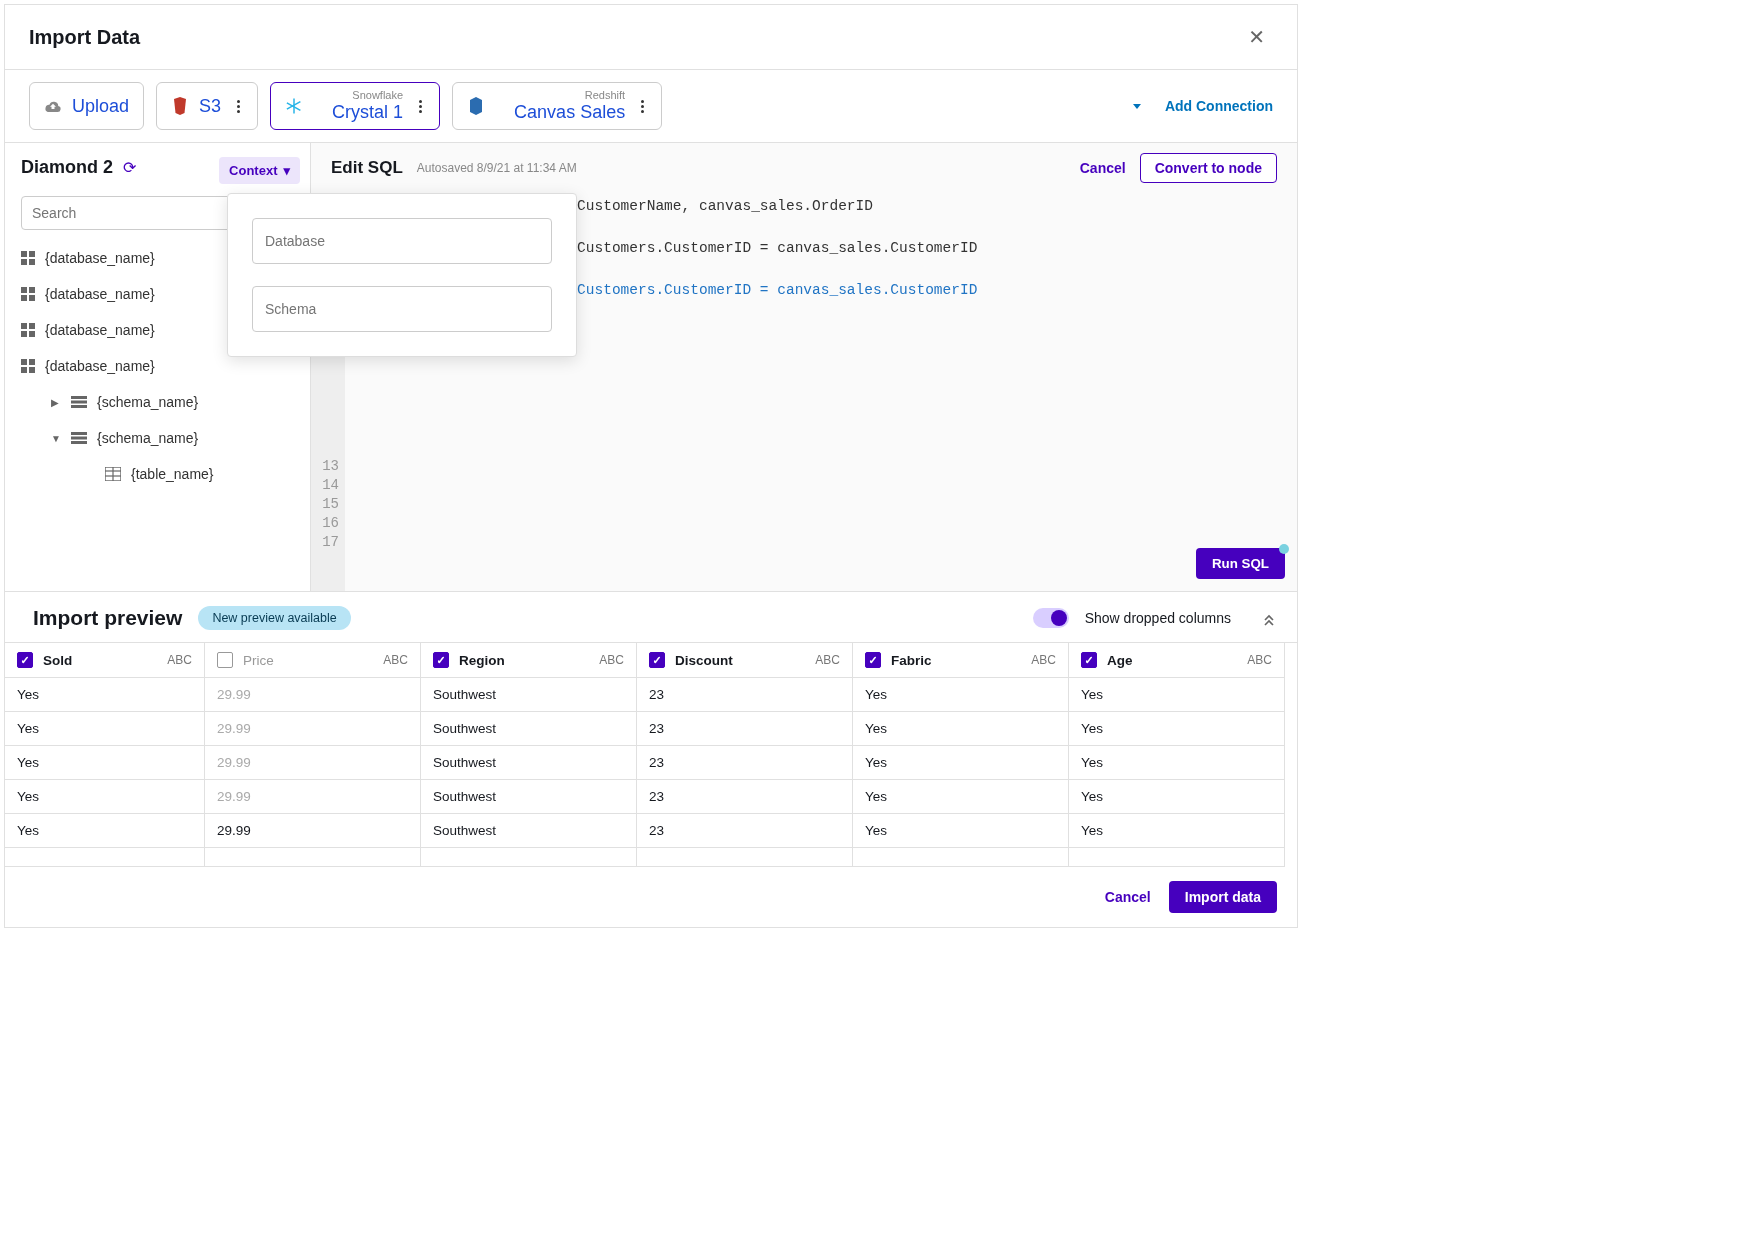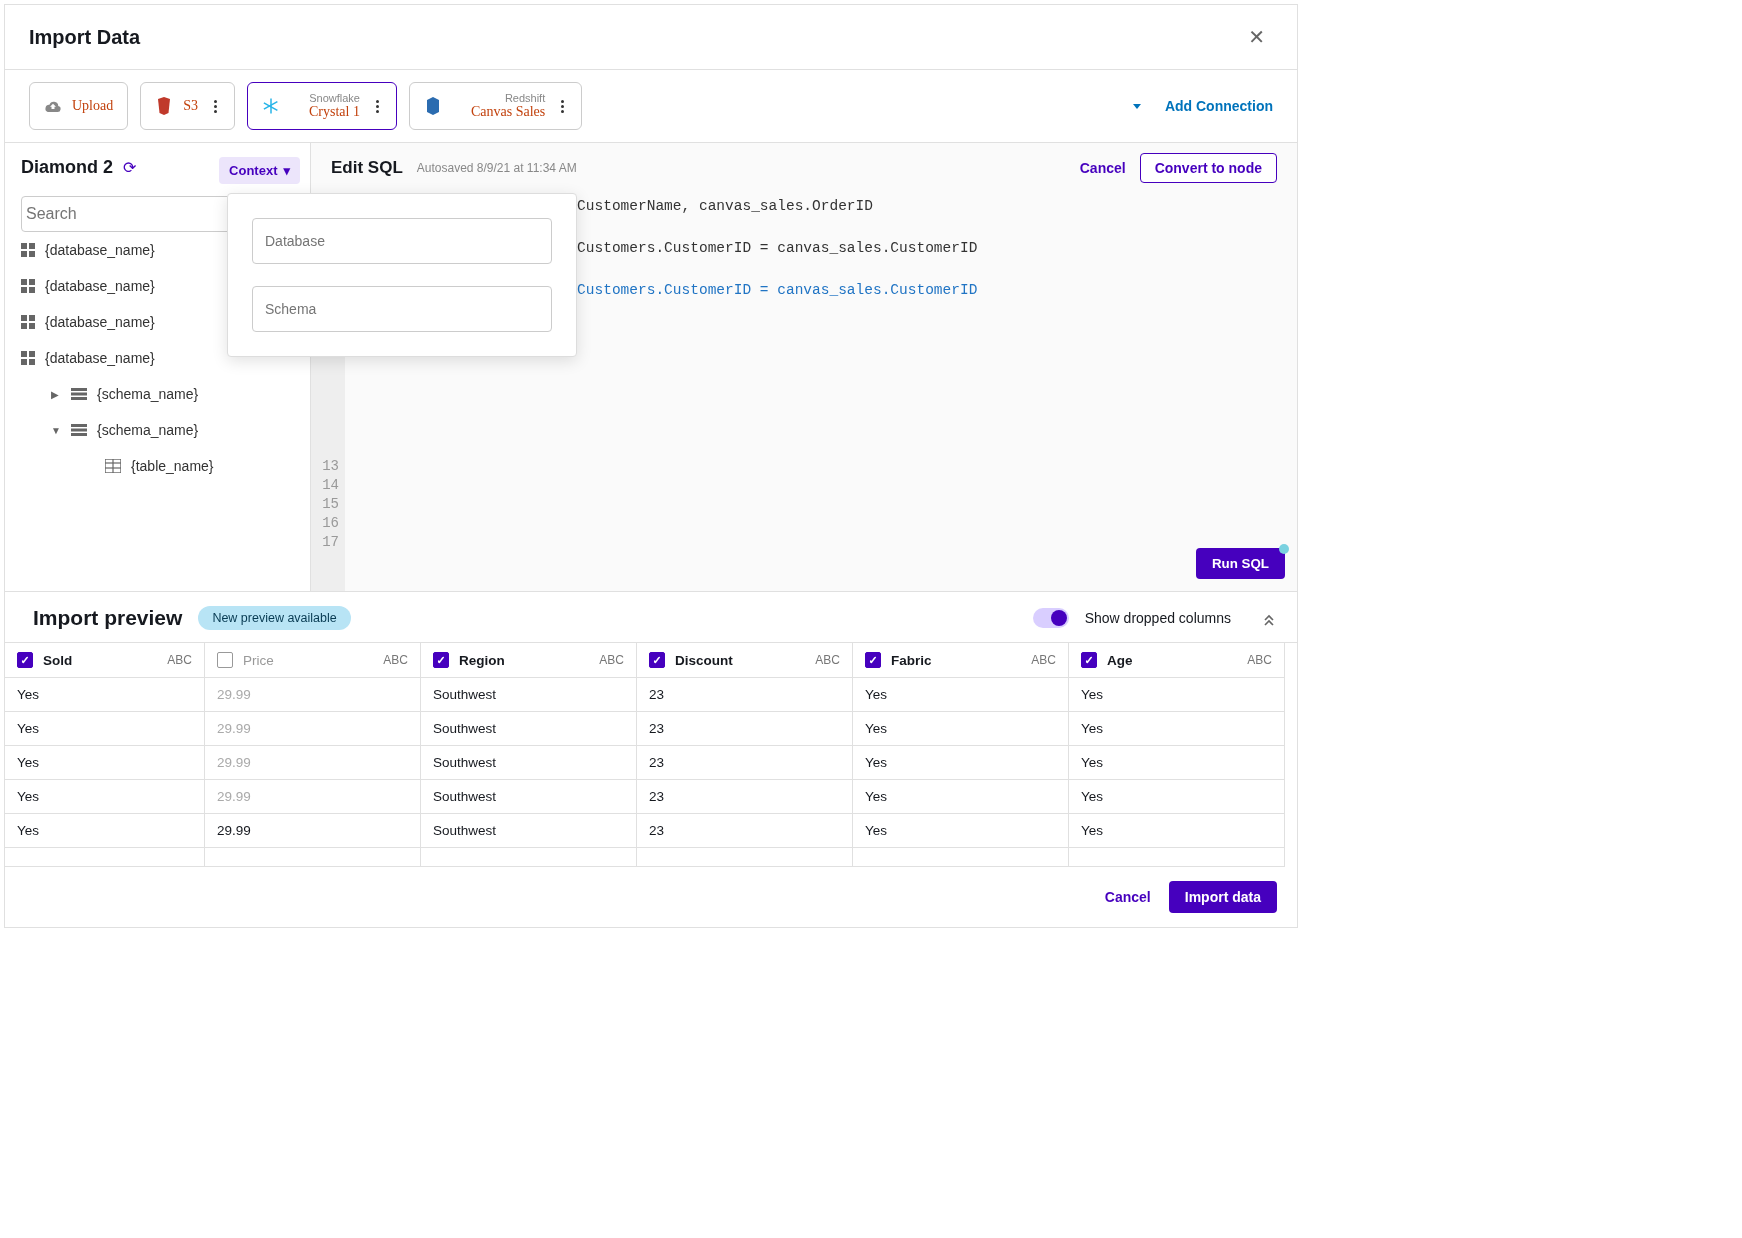--- a/index.html
+++ b/index.html
@@ -11,35 +11,35 @@
 .header h1 { font-size: 20px; font-weight: 700; }
 .close-x { font-size: 20px; color: #666; cursor: pointer; padding: 4px 8px; }
 
 
 .source-bar { display: flex; align-items: center; gap: 12px; padding: 12px 24px; border-bottom: 1px solid #e0e0e0; }
 .src-btn { display: flex; align-items: center; gap: 10px; border: 1px solid #ccc; border-radius: 6px; padding: 10px 14px; background: #fff; cursor: pointer; height: 48px; }
 .src-btn.active { border: 1.5px solid #4600be; }
 .src-btn .icon { width: 18px; height: 18px; display: inline-flex; align-items: center; justify-content: center; }
 .src-btn .labels { display: flex; flex-direction: column; text-align: right; line-height: 1.15; margin-left: 19px; }
 .src-btn .sub { font-size: 11px; color: #888; }
-.src-btn .main { font-size: 14px; color: #c2410c; font-family: Liberation Serif, serif; }
+.src-btn .main { font-size: 18px; color: #1d4ed8; }
 .more-dots { width: 6px; display: flex; flex-direction: column; gap: 2px; margin-left: 6px; }
 .more-dots span { width: 3px; height: 3px; background: #333; border-radius: 50%; }
 .spacer { flex: 1; }
 .add-conn { color: #0073bb; font-weight: 600; font-size: 14px; display: flex; align-items: center; gap: 24px; cursor: pointer; }
 .caret-down { width: 0; height: 0; border-left: 4px solid transparent; border-right: 4px solid transparent; border-top: 5px solid #0073bb; display: inline-block; }
 
 
 .main-row { display: flex; flex: 1; min-height: 0; position: relative; border-bottom: 1px solid #e0e0e0; }
 .sidebar { width: 306px; border-right: 1px solid #e0e0e0; padding: 14px 16px 0 16px; background:#fff; position: relative; }
 .ds-title { display: flex; align-items: center; gap: 10px; margin-bottom: 12px; }
 .ds-title h2 { font-size: 18px; font-weight: 700; }
 .refresh-icon { color: #4600be; font-size: 16px; }
 .context-btn { position:absolute; top:14px; right:10px; background: #ece5fb; color: #4600be; border: none; border-radius: 4px; padding: 6px 10px; font-size: 13px; font-weight: 600; display: flex; align-items: center; gap: 6px; cursor: pointer; }
-.search-box { width: 272px; border: 1px solid #ccc; border-radius: 4px; padding: 8px 4px; font-size: 16px; margin-top: 6px; }
+.search-box { width: 272px; border: 1px solid #ccc; border-radius: 4px; padding: 8px 10px; font-size: 14px; margin-top: 6px; margin-bottom: 10px; }
 
 .tree { font-size: 14px; }
 .tree-item { display: flex; align-items: center; gap: 10px; padding: 10px 0; color:#333; }
 .tree-item .db-icon, .tree-item .schema-icon, .tree-item .table-icon { color:#666; }
 .tree-item.indent1 { padding-left: 30px; }
 .tree-item.indent2 { padding-left: 84px; }
 .disclosure { width:10px; color:#666; font-size:10px; }
 
 
 .popover { position: absolute; top: 50px; left: 222px; width: 350px; background: #fff; border: 1px solid #ddd; box-shadow: 0 4px 16px rgba(0,0,0,0.12); border-radius: 4px; padding: 24px; z-index: 50; display:flex; flex-direction:column; gap:22px; }

